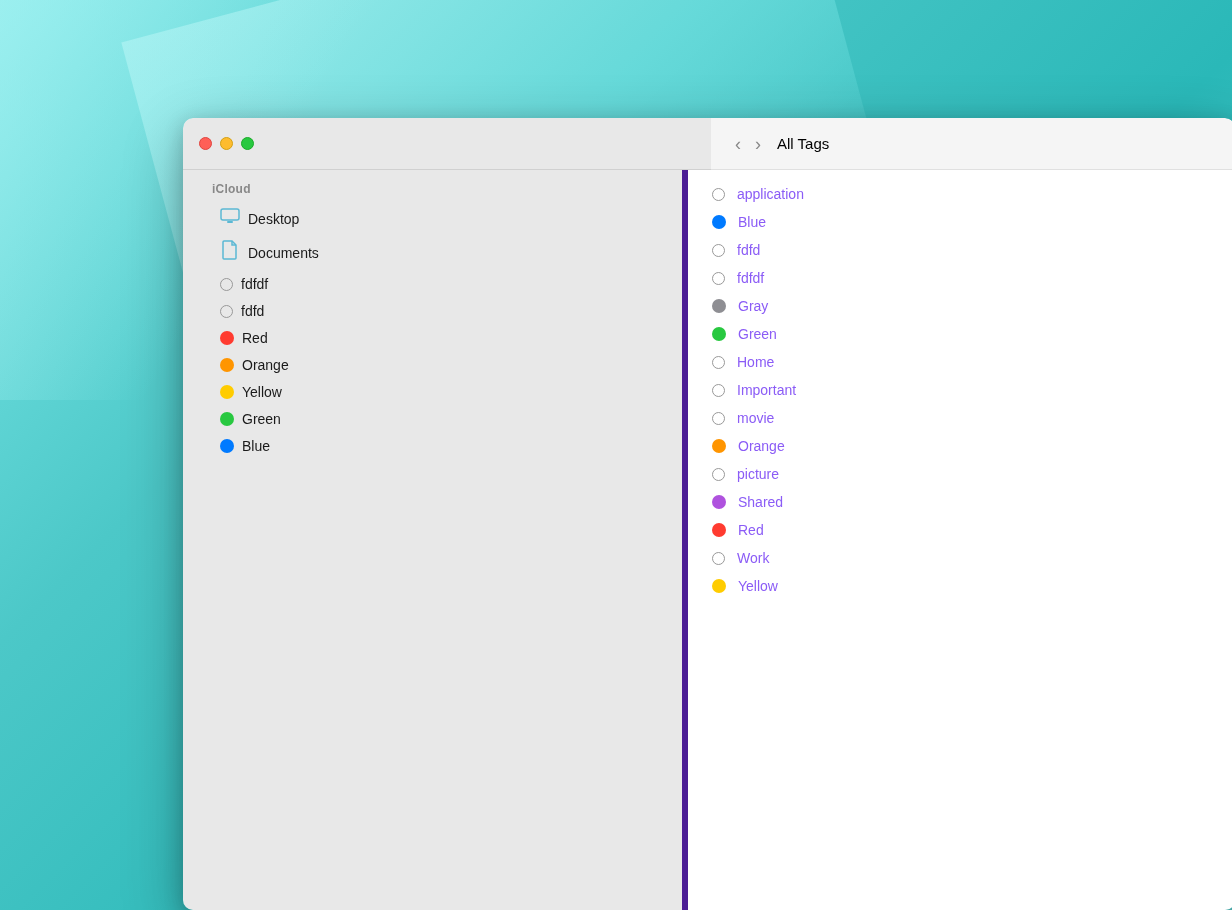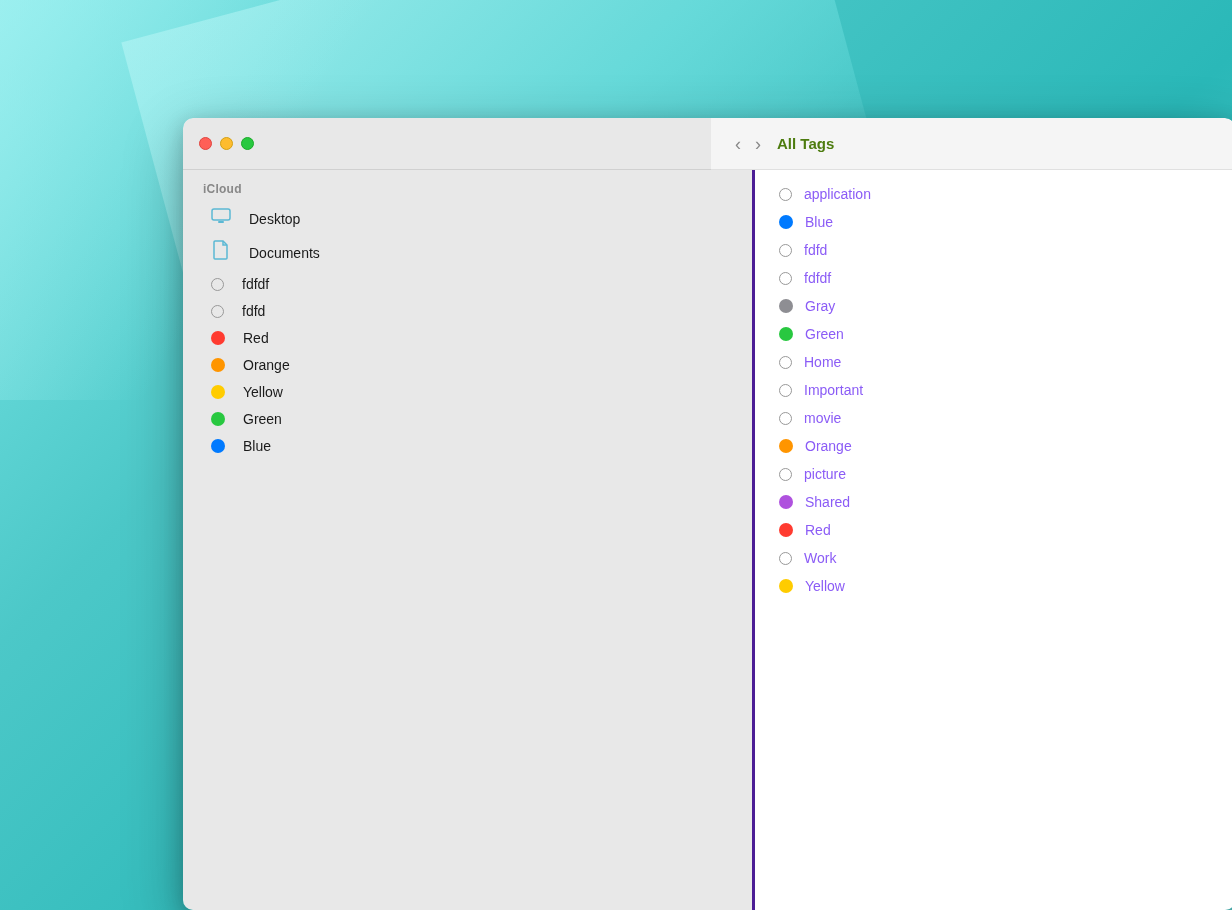--- a/index.html
+++ b/index.html
@@ -114,54 +114,54 @@
       border: none;
       cursor: pointer;
       font-size: 18px;
       color: #888;
       padding: 2px 4px;
       line-height: 1;
     }
 
     .window-title {
       font-size: 15px;
-      font-weight: 700;
-      color: #4d7c0f;
+      font-weight: 400;
+      color: #000000;
     }
 
     
     .window-content {
       flex: 1;
       display: flex;
       overflow: hidden;
     }
 
     
     .sidebar {
-      width: 572px;
+      width: 505px;
       background: #e8e8e8;
       flex-shrink: 0;
       overflow-y: auto;
-      padding: 8px 0 20px 0;
-      border-right: 3px solid #4c1d95;
+      padding: 8px 0 20px 9px;
+      border-right: 6px solid #4c1d95;
     }
 
     .sidebar-section-label {
       font-size: 12px;
       font-weight: 600;
       color: #888;
       padding: 14px 20px 6px 20px;
       letter-spacing: 0.02em;
     }
 
     .sidebar-item {
       display: flex;
       align-items: center;
       padding: 5px 20px;
-      gap: 18px;
+      gap: 8px;
       cursor: pointer;
       border-radius: 6px;
       margin: 1px 8px;
     }
 
     .sidebar-item-icon {
       color: #5bb8d4;
       font-size: 17px;
       width: 20px;
       text-align: center;

